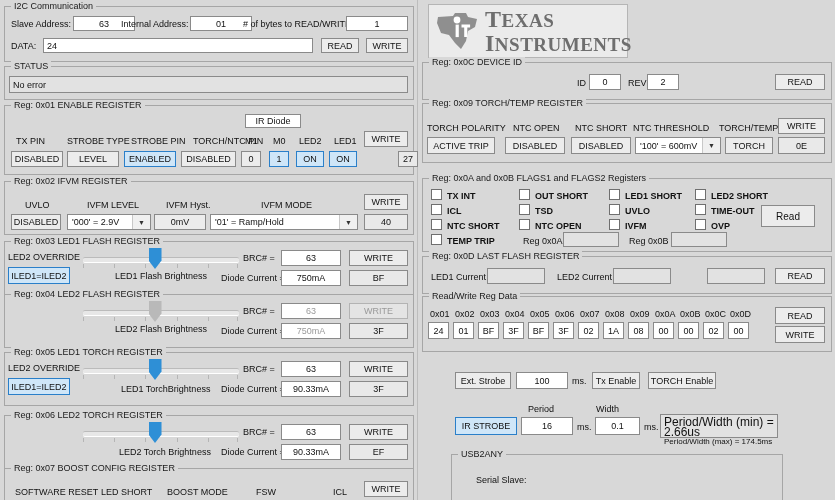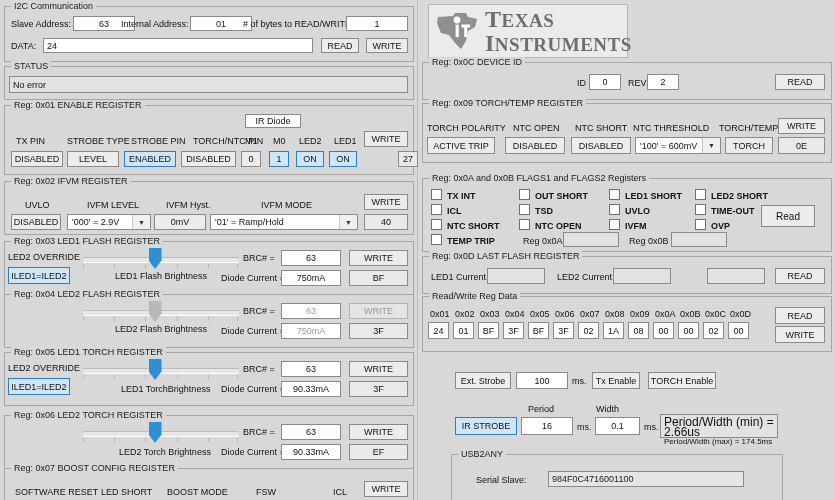--- a/index.html
+++ b/index.html
@@ -406,16 +406,15 @@
 
       <div style="position:absolute;left:238px;top:58px;width:118px;height:24px;background:#e2e2e2;border:1px solid #8a8a8a;box-sizing:border-box;padding:2px 0 0 3px;">
         <div style="font-size:12px;line-height:10px;">Period/Width (min) = 2.66us</div>
         <div style="font-size:8px;line-height:10px;">Period/Width (max) = 174.5ms</div>
       </div>
     </div>
 
     <div class="grp" style="left:33px;top:454px;width:330px;height:50px;">
       <span class="lbl">USB2ANY</span>
       <span class="cap" style="left:24px;top:20px;">Serial Slave:</span>
-      <div class="tf ro left-al" style="left:96px;top:16px;width:196px;height:16px;background:#e5e5e5;color:#222;">984F0C4716001100</div>
     </div>
   </div>
 </div>
 
 </body></html>

